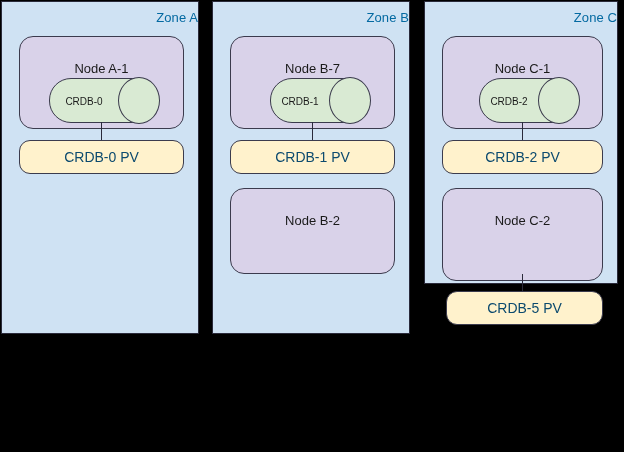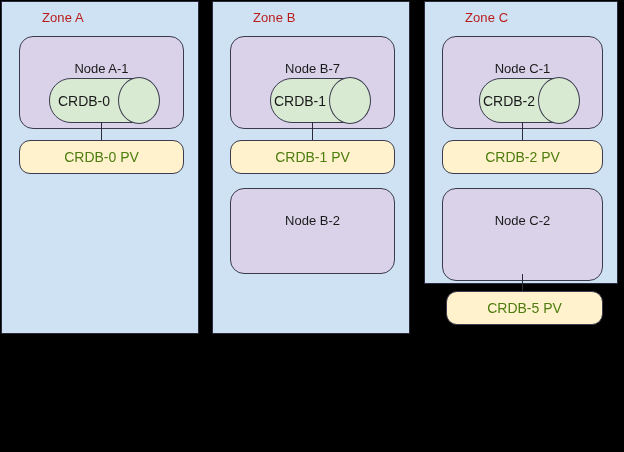--- a/index.html
+++ b/index.html
@@ -30,23 +30,23 @@
     position: absolute;
     background: #cfe2f3;
     border: 1px solid #2a2a3a;
     box-sizing: border-box;
   }
   .zone-title {
     position: absolute;
     left: 0;
     right: 0;
     top: 8px;
-    text-align: left;
+    text-align: right;
     font-size: 13px;
-    color: #b91c1c;
+    color: #0369a1;
     letter-spacing: 0.1px;
     padding-left: 40px;
   }
 
   
   .node {
     position: absolute;
     background: #d9d2e9;
     border: 1px solid #3b3b4d;
     border-radius: 14px;
@@ -92,39 +92,39 @@
     border-radius: 50%;
     box-sizing: border-box;
   }
   .cyl .cyl-label {
     position: absolute;
     left: 0;
     right: 40px;
     top: 50%;
     transform: translateY(-50%);
     text-align: center;
-    font-size: 14px;
+    font-size: 10px;
     color: #1a1a1a;
     z-index: 3;
   }
 
   
   .pv {
     position: absolute;
     background: #fff2cc;
     border: 1px solid #3b3b4d;
     border-radius: 11px;
     box-sizing: border-box;
     display: flex;
     align-items: center;
     justify-content: center;
   }
   .pv-label {
     font-size: 14px;
-    color: #4d7c0f;
+    color: #0c4a6e;
   }
 
   
   .connector {
     position: absolute;
     width: 1px;
     background: #2a2a3a;
   }
 </style>
 </head>

